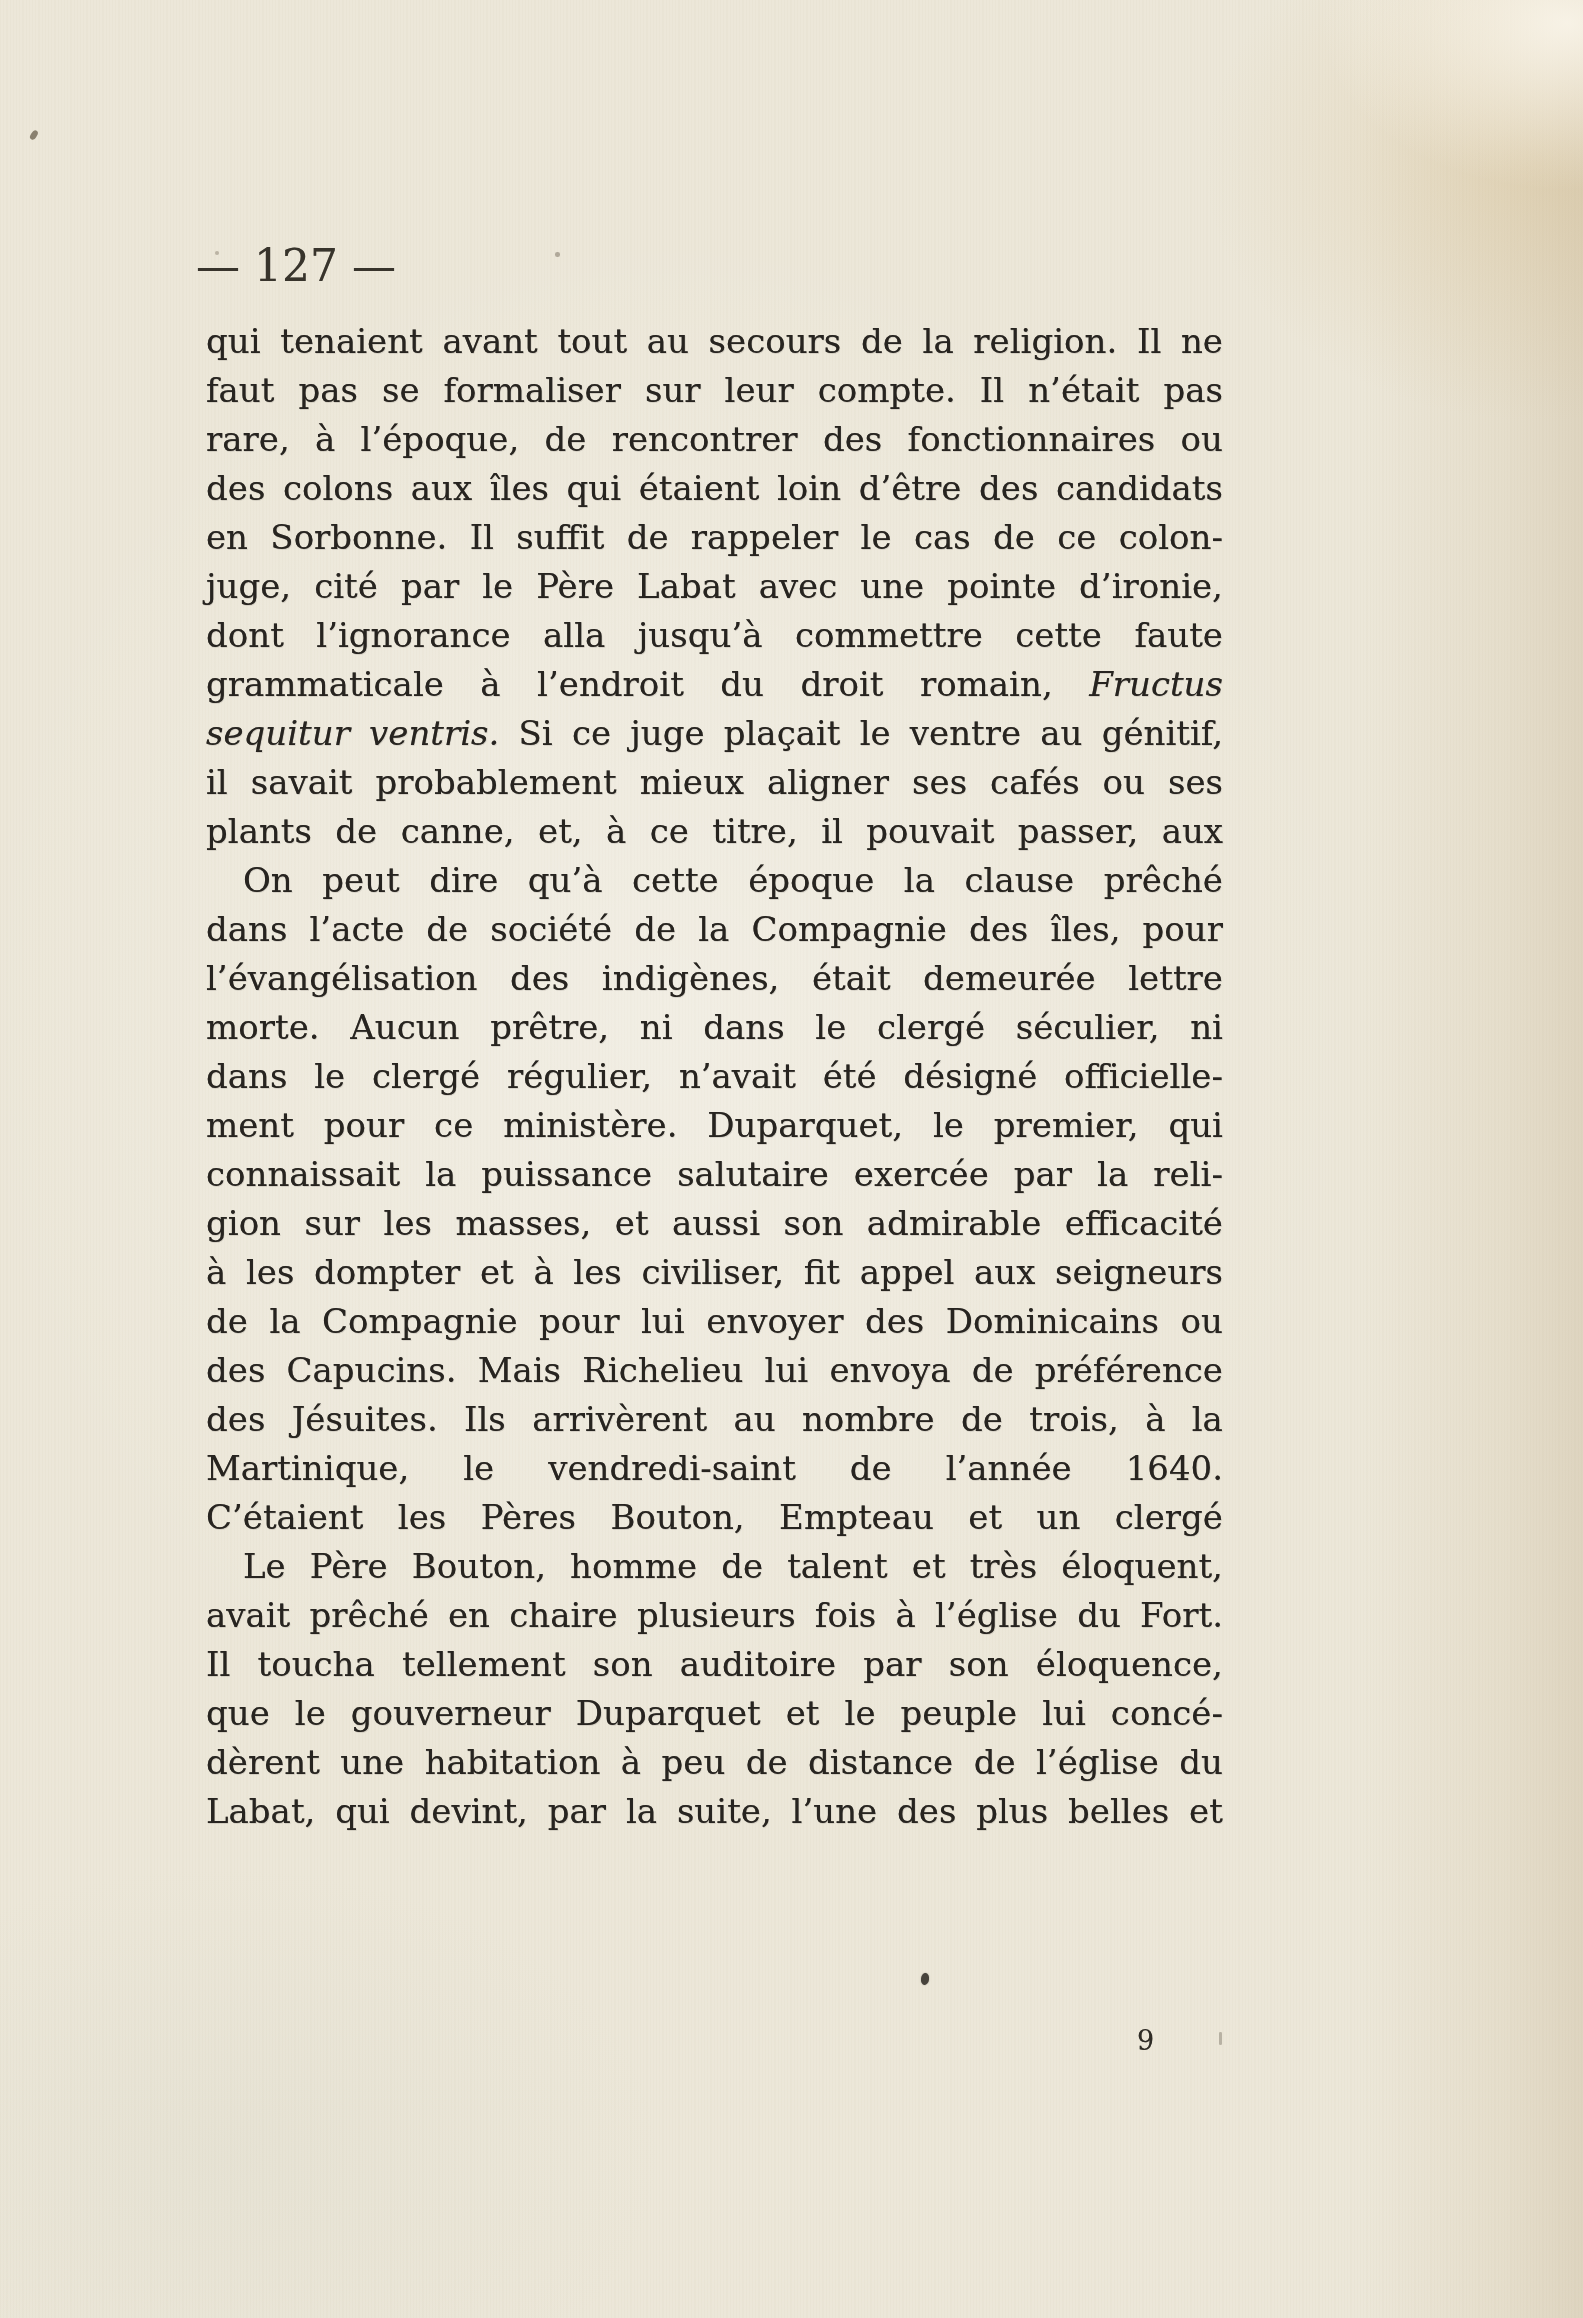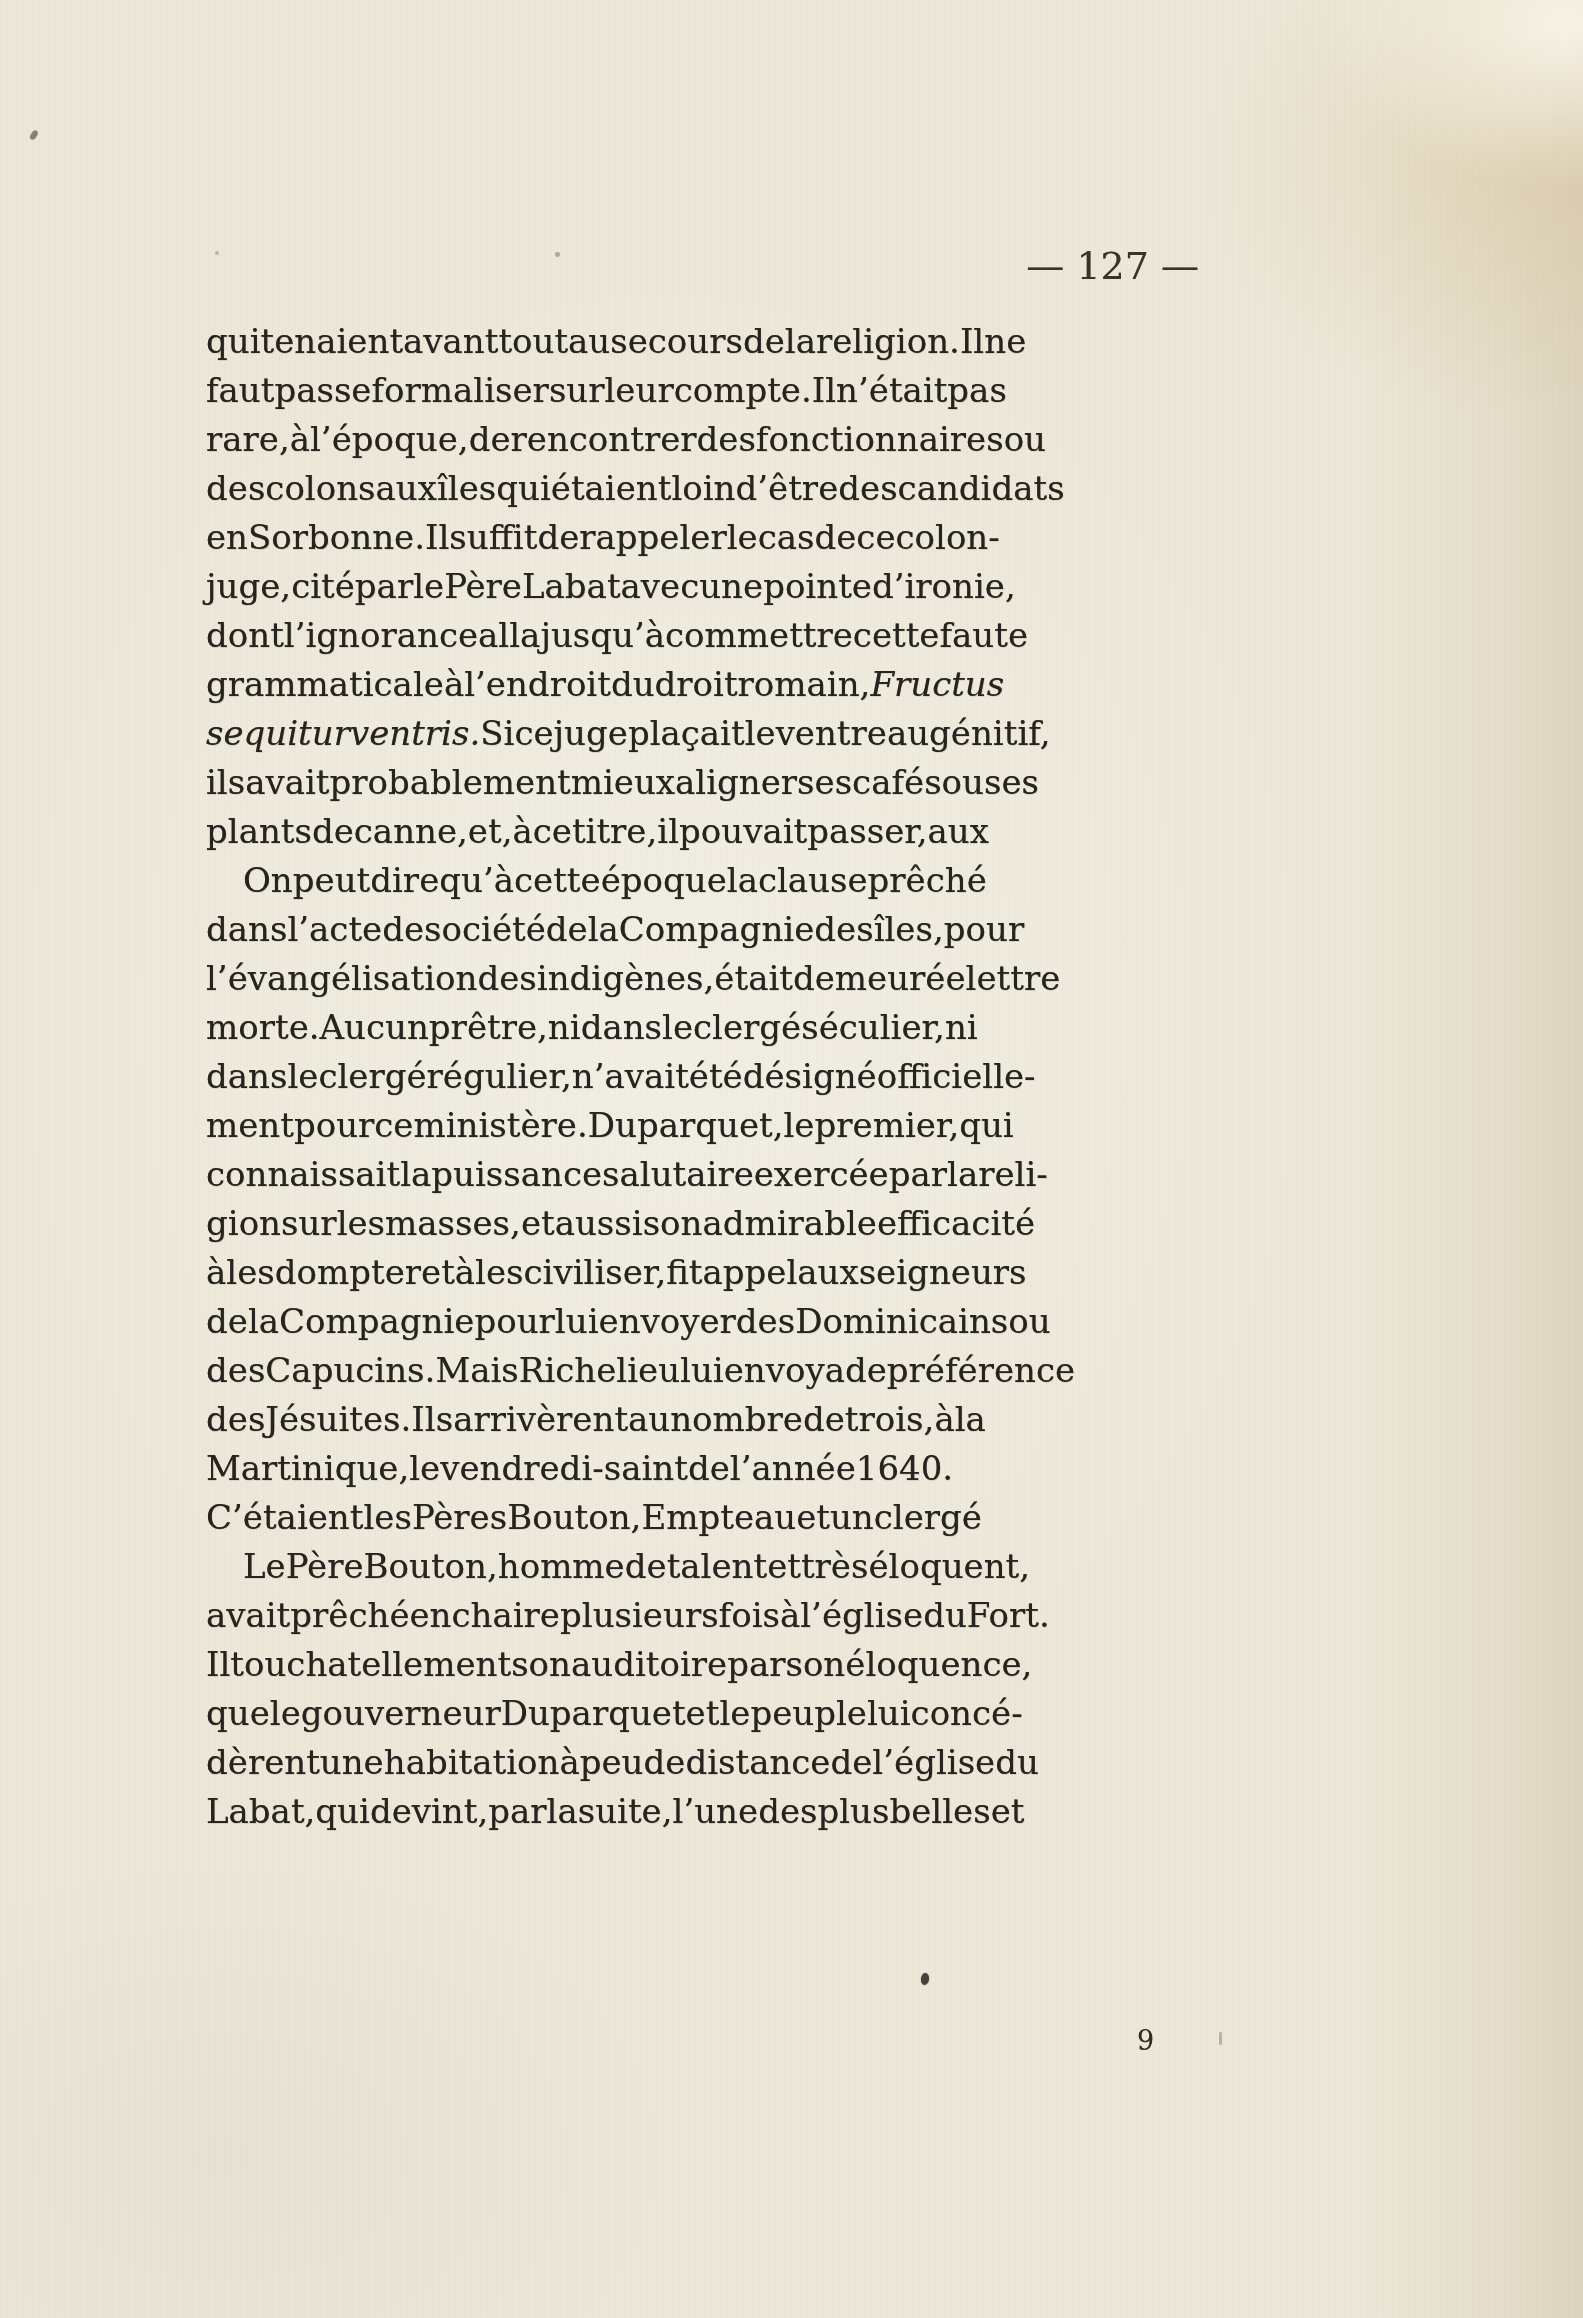--- a/index.html
+++ b/index.html
@@ -20,25 +20,25 @@
     background-image:
       radial-gradient(ellipse 62% 48% at 42% 44%, rgba(255,255,255,0.30), rgba(255,255,255,0) 72%),
       radial-gradient(ellipse 26% 12% at 99% 1%, rgba(252,248,238,0.85), rgba(252,248,238,0) 60%),
       radial-gradient(ellipse 30% 16% at 97% 7%, rgba(208,178,122,0.28), rgba(208,178,122,0) 70%),
       linear-gradient(90deg, rgba(160,130,80,0) 86%, rgba(170,140,85,0.10) 95%, rgba(158,128,78,0.18) 100%),
       radial-gradient(ellipse 40% 18% at 14% 93%, rgba(178,184,168,0.10), rgba(178,184,168,0) 70%),
       repeating-linear-gradient(90deg, rgba(120,105,80,0.025) 0px, rgba(120,105,80,0.025) 1.3px, rgba(255,255,255,0.018) 1.3px, rgba(255,255,255,0.018) 3.2px);
   }
   .page-number {
     position: absolute;
-    left: 206px;
+    left: 196px;
     top: 247px;
     width: 993px;
-    text-align: right;
-    font-size: 38px;
+    text-align: left;
+    font-size: 44px;
     line-height: 38px;
     color: #38342c;
     text-shadow: 0 0 0.6px rgba(56,52,44,0.5);
     white-space: nowrap;
   }
   .body-text {
     position: absolute;
     left: 206px;
     top: 317px;
     width: 1017px;
@@ -46,20 +46,21 @@
     color: var(--ink, #272420);
     text-shadow: 0 0 0.6px rgba(40,36,30,0.55), 0.6px 0.6px 0 rgba(40,36,30,0.12);
   }
   .line {
     height: 49px;
     line-height: 49px;
     white-space: nowrap;
   }
   .line.just {
     display: flex;
+    justify-content: space-between;
   }
   .line.just.indent { padding-left: 37px; }
   .line.last { display: block; text-align: left; }
   .it { font-style: italic; }
   .signature-mark {
     position: absolute;
     left: 1137px;
     top: 2026px;
     font-size: 27px;
     line-height: 30px;

